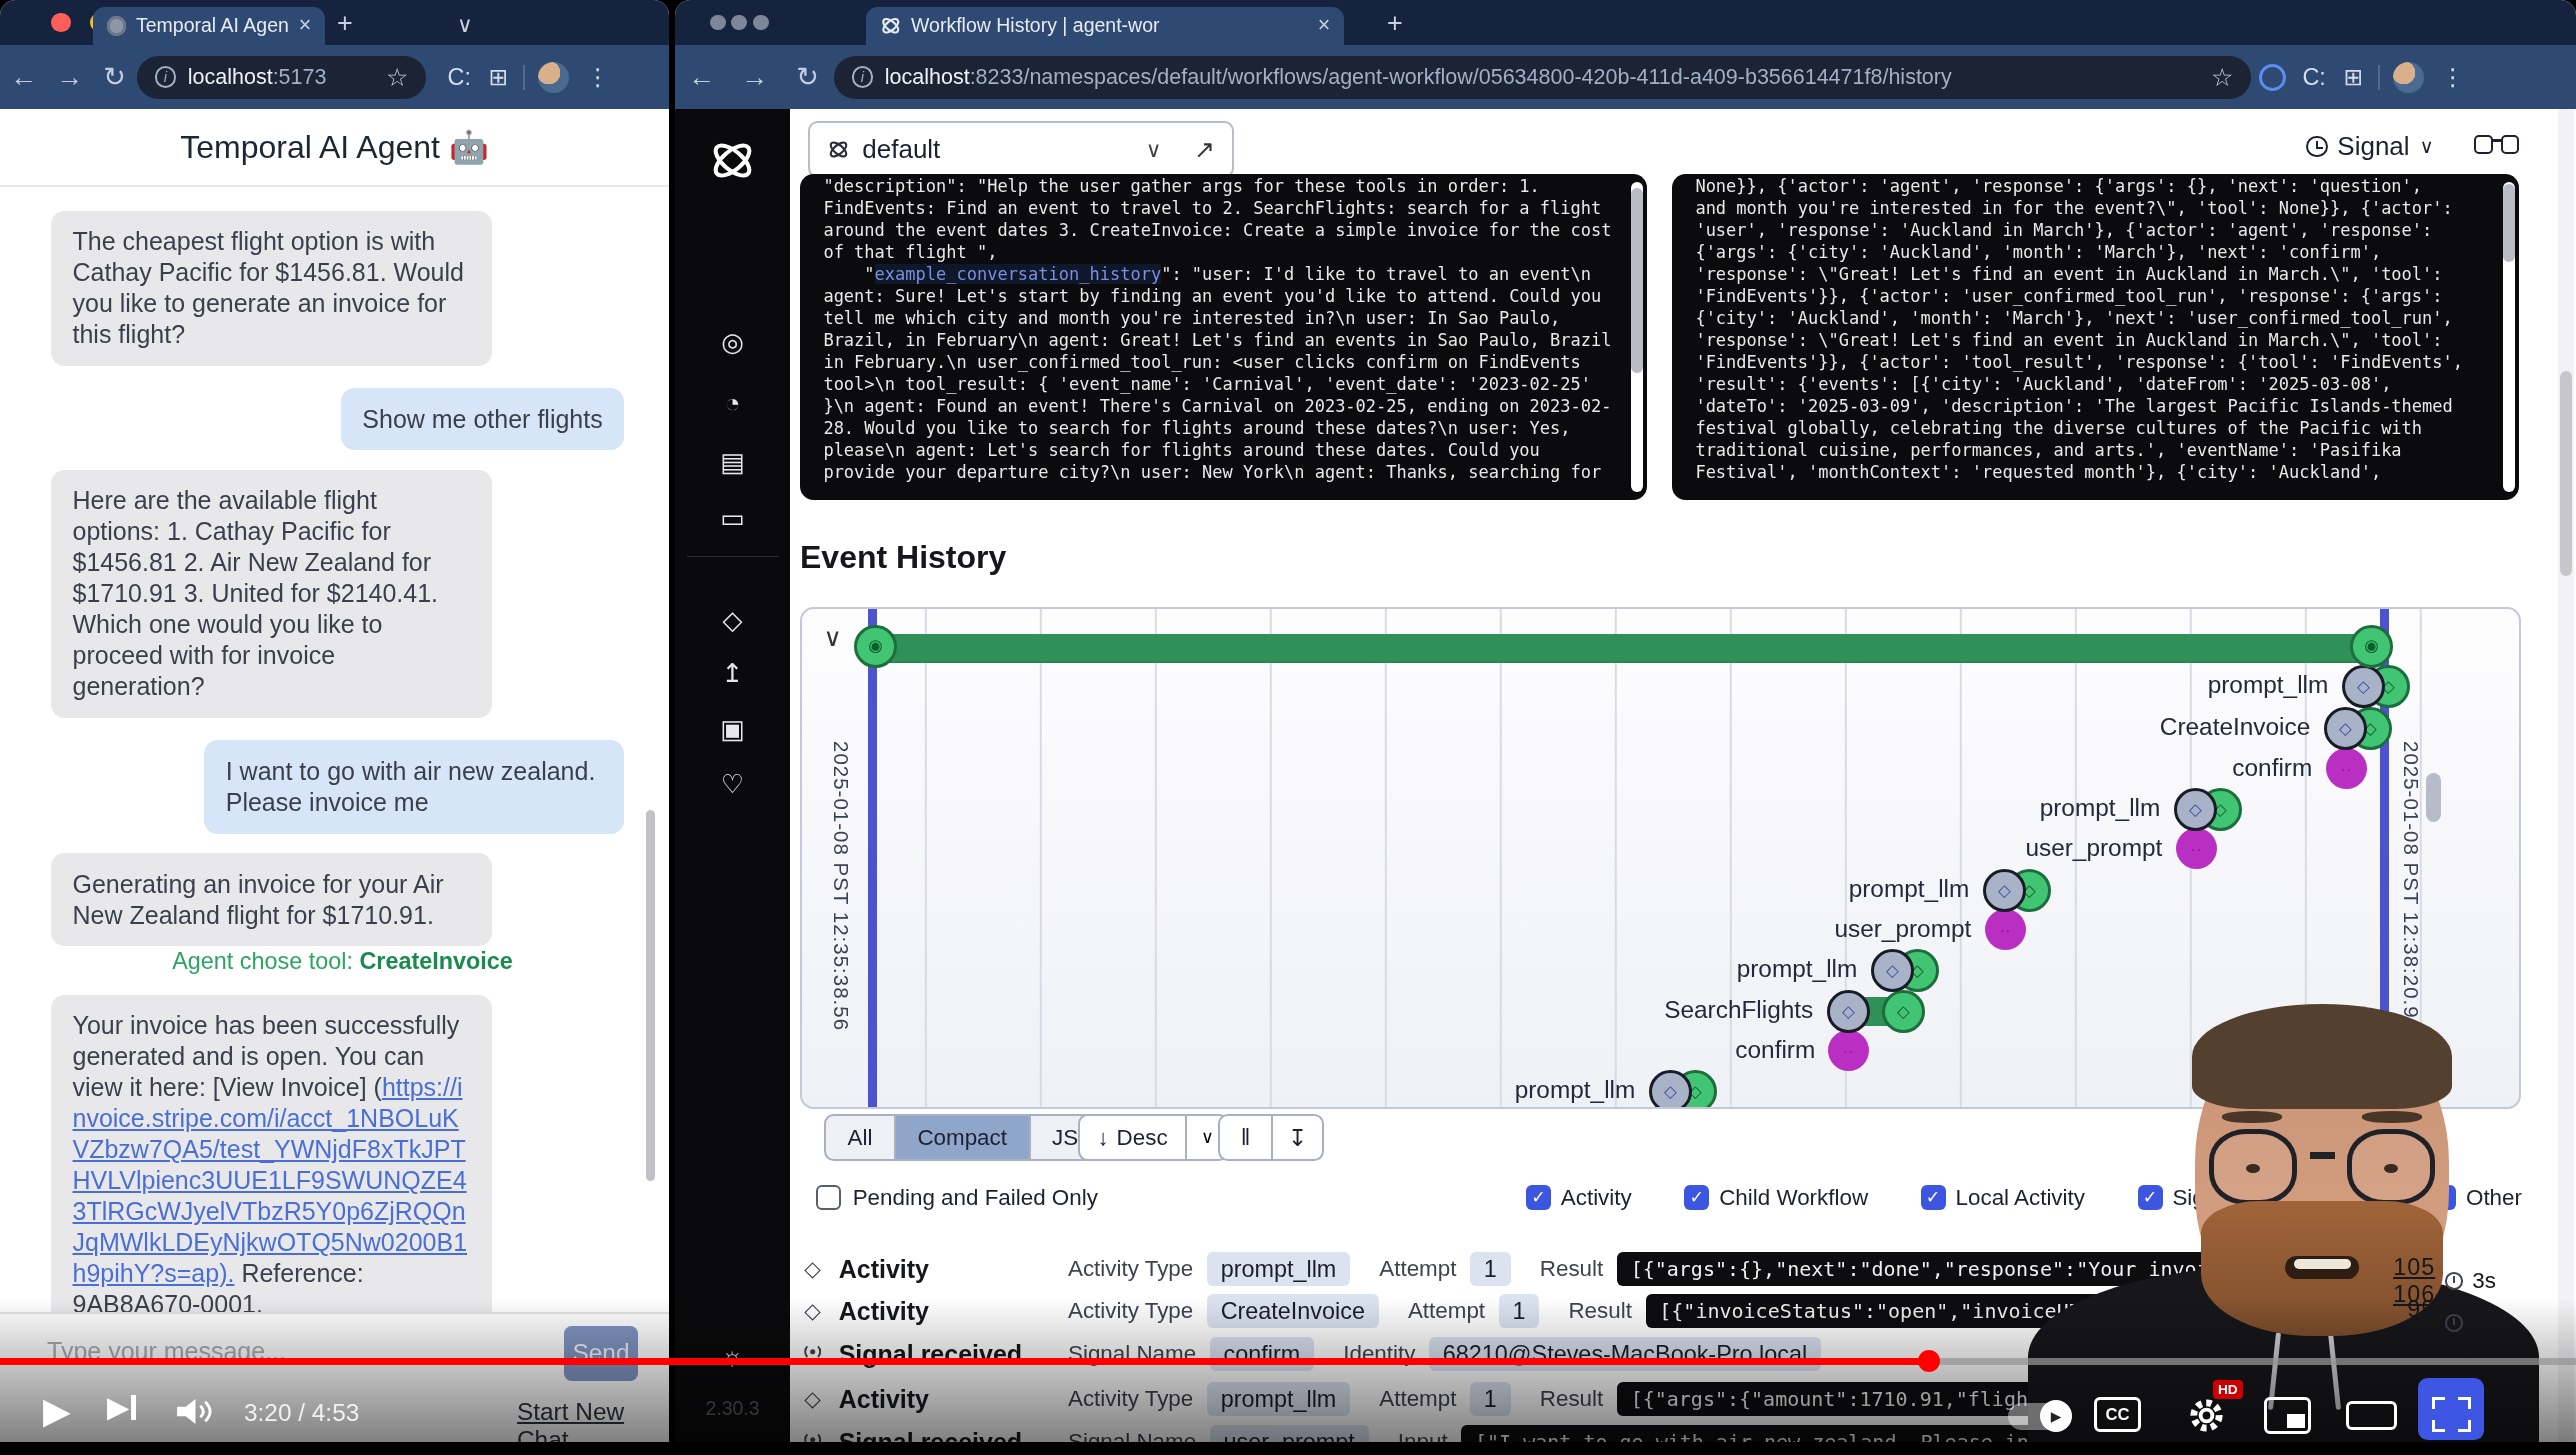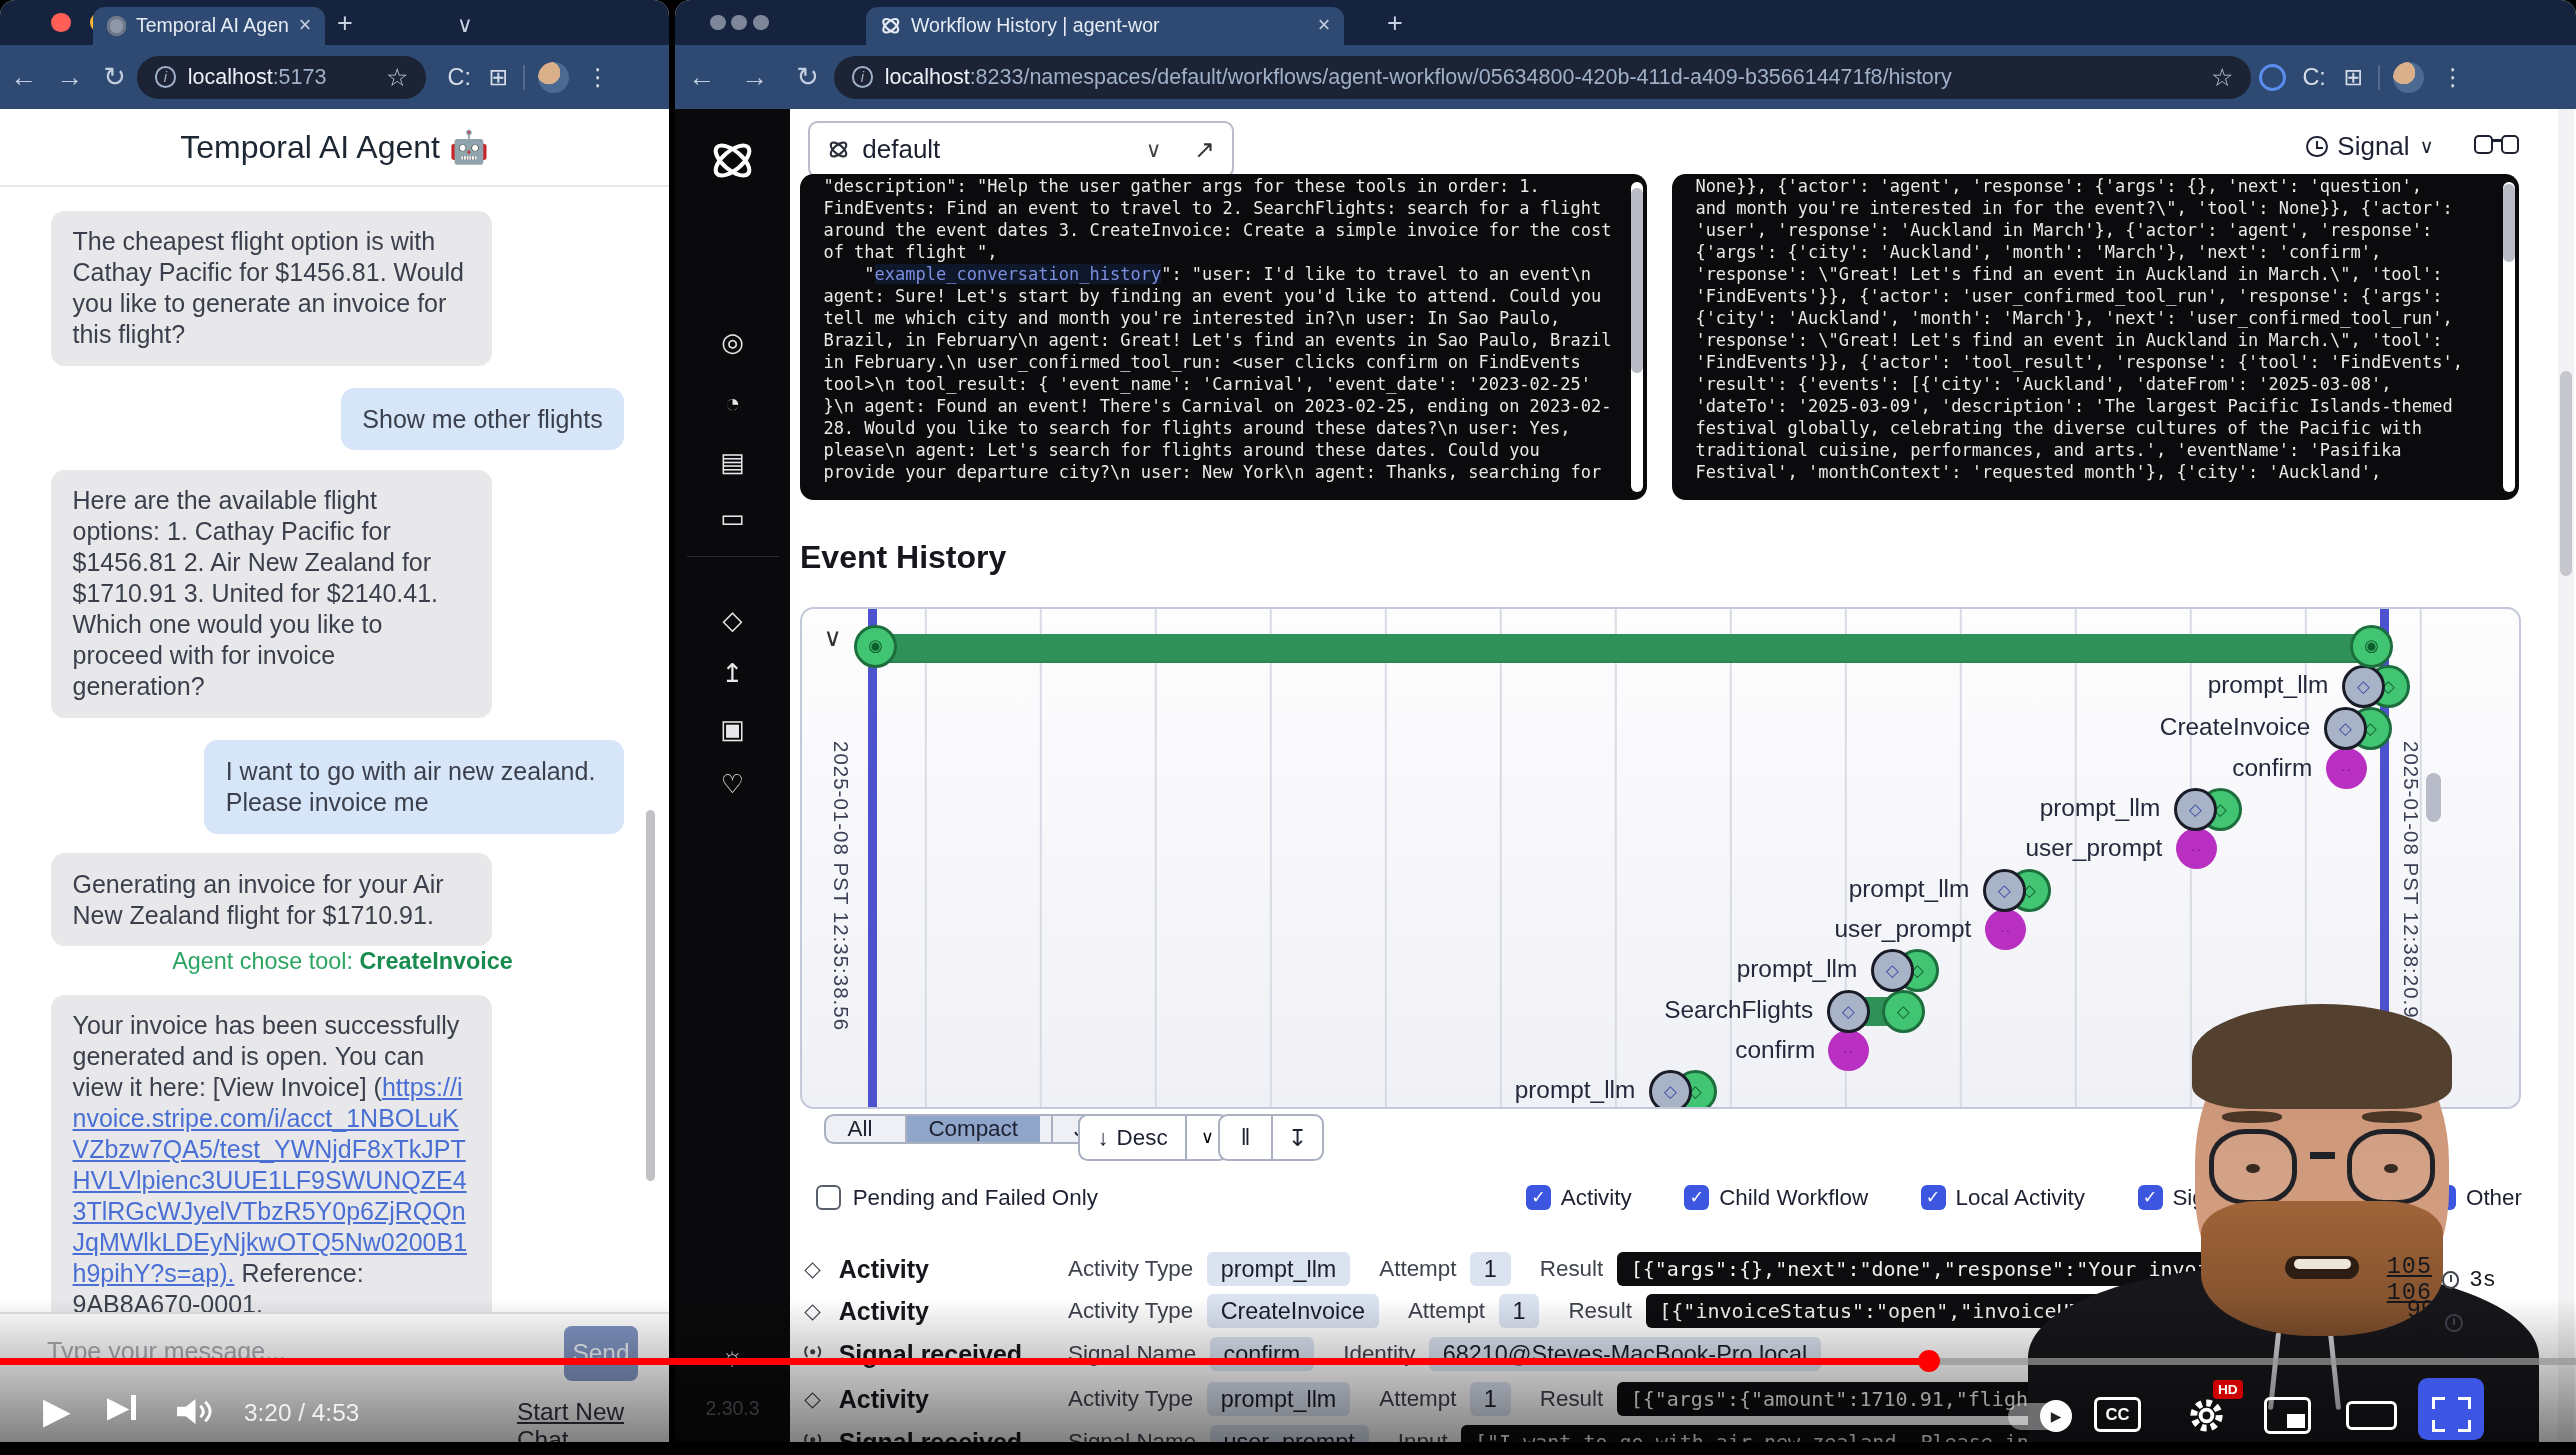--- a/index.html
+++ b/index.html
@@ -104,22 +104,22 @@
   .mk em { font-style:normal; font-size:16.6px; }
   .mk.gray { background:#a9b3c7; border:3.9px solid #191c26; z-index:3; }
   .mk.gray em { color:#3b4da6; }
   .mk.green { background:#42c572; border:3.9px solid #1c6e3d; z-index:2; }
   .mk.green em { color:#0e5e2e; }
   .mk.magenta { background:#b92fc2; z-index:2; width:41px; height:41px; }
   .mk.magenta em { color:#7c1286; font-size:14.6px; letter-spacing:1px; }
   .mk-conn { position:absolute; left:11.7px; top:6.8px; width:76px; height:29px; background:#2f9158; z-index:1; }
   .tl-scroll { position:absolute; width:14.6px; border-radius:7.8px; background:#b8bcc8; }
 
-  .segwrap { position:absolute; left:149px; top:1114px; height:30px; display:flex; border:2px solid #a9b0c0;
-    border-radius:9.8px; overflow:hidden; background:#eef0f5;gap:11px; }
+  .segwrap { position:absolute; left:149px; top:1114px; height:47px; display:flex; border:2px solid #a9b0c0;
+    border-radius:9.8px; overflow:hidden; background:#eef0f5; }
   .seg { font-size:22.4px; color:#1c2030; display:flex; align-items:center; justify-content:center; padding:0 21.5px; }
   .seg.active { background:#8fa5c9; }
   .seg + .seg { border-left:2px solid #a9b0c0; }
   .descwrap { position:absolute; left:403px; top:1114px; height:47px; display:flex; border:2px solid #a9b0c0;
     border-radius:9.8px; overflow:hidden; background:#fff; }
   .desc-main { font-size:22.4px; color:#1c2030; display:flex; align-items:center; padding:0 17.6px; gap:7.8px; }
   .desc-chev { border-left:2px solid #a9b0c0; display:flex; align-items:center; padding:0 13.7px; font-size:17.6px; }
   .pdwrap { position:absolute; left:543px; top:1114px; height:47px; display:flex; border:2px solid #a9b0c0;
     border-radius:9.8px; overflow:hidden; background:#fff; }
   .pd { width:51px; display:flex; align-items:center; justify-content:center; font-size:23.4px; color:#1c2030; }
@@ -601,21 +601,21 @@
       <span class="eye" style="right:51px;"></span>
       <div class="beard">
         <span class="mouth">
             <span class="teeth"></span>
           </span>
       </div>
     </div>
   </div>
 
   <div class="ids-layer" id="ids-layer">
-      <div class="ids-row" style="top: 1254px; font-family: Liberation Mono, monospace;">
+      <div class="ids-row" style="top: 1254px;">
         <u>105 106</u>
         <span class="dur-clock"></span>
         <span class="dur">3s</span>
       </div>
       <div class="ids-row" style="top: 1296px;">
         <u>99 100</u>
         <span class="dur-clock"></span>
         <span class="dur">1s</span>
       </div>
       <div class="ids-row" style="top: 1339px;">

